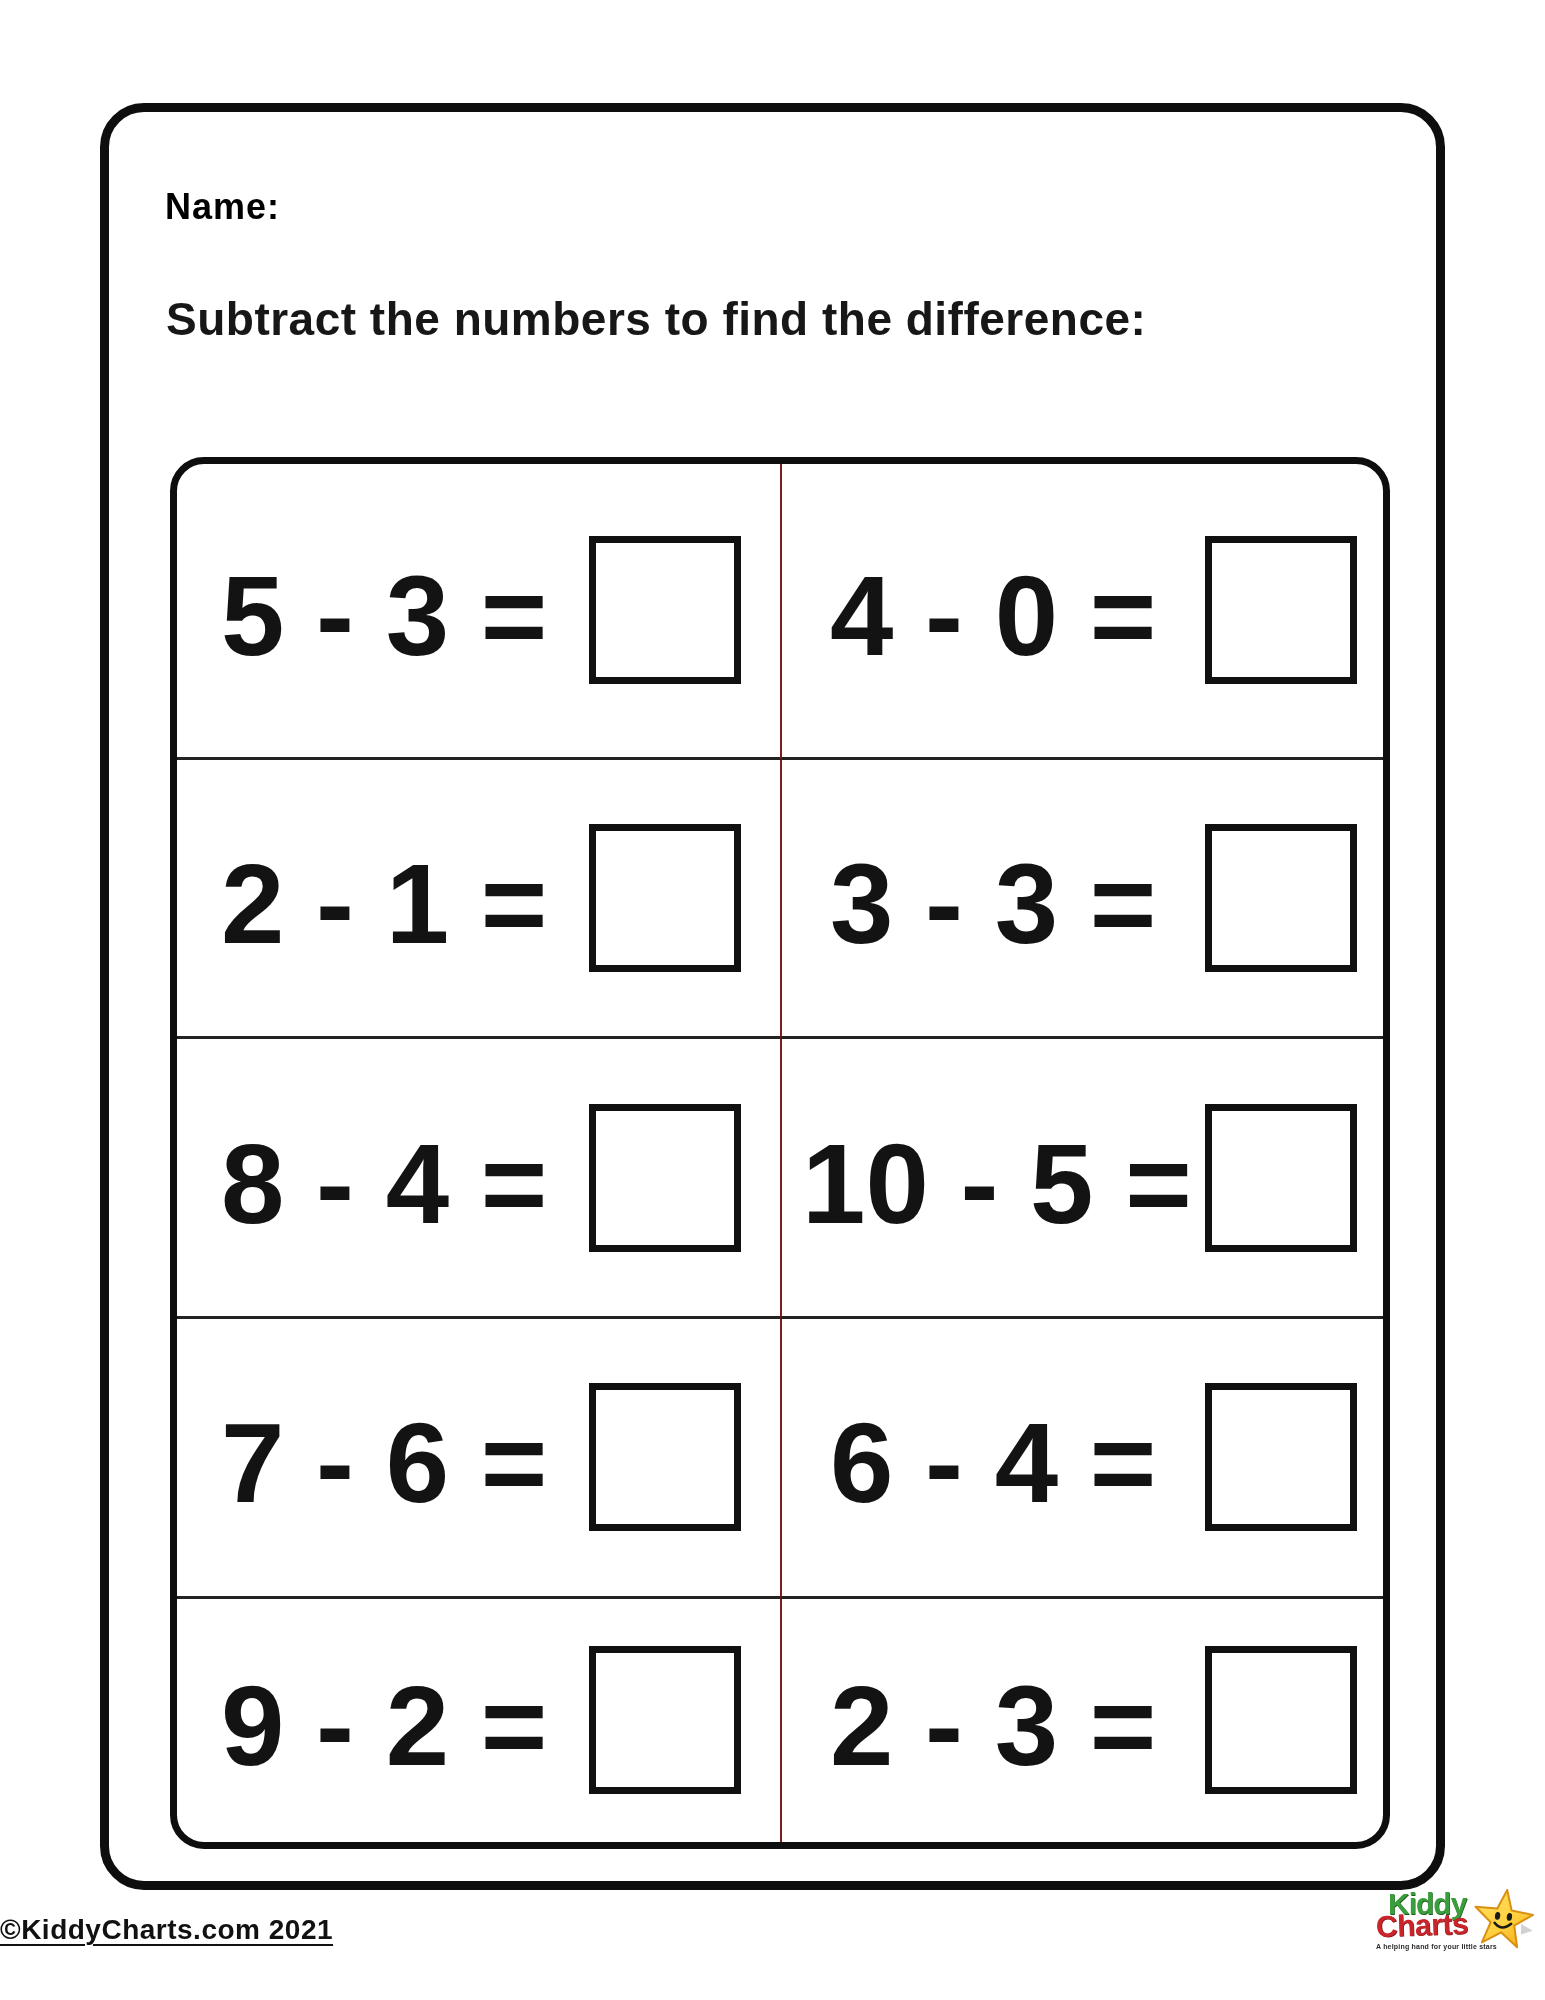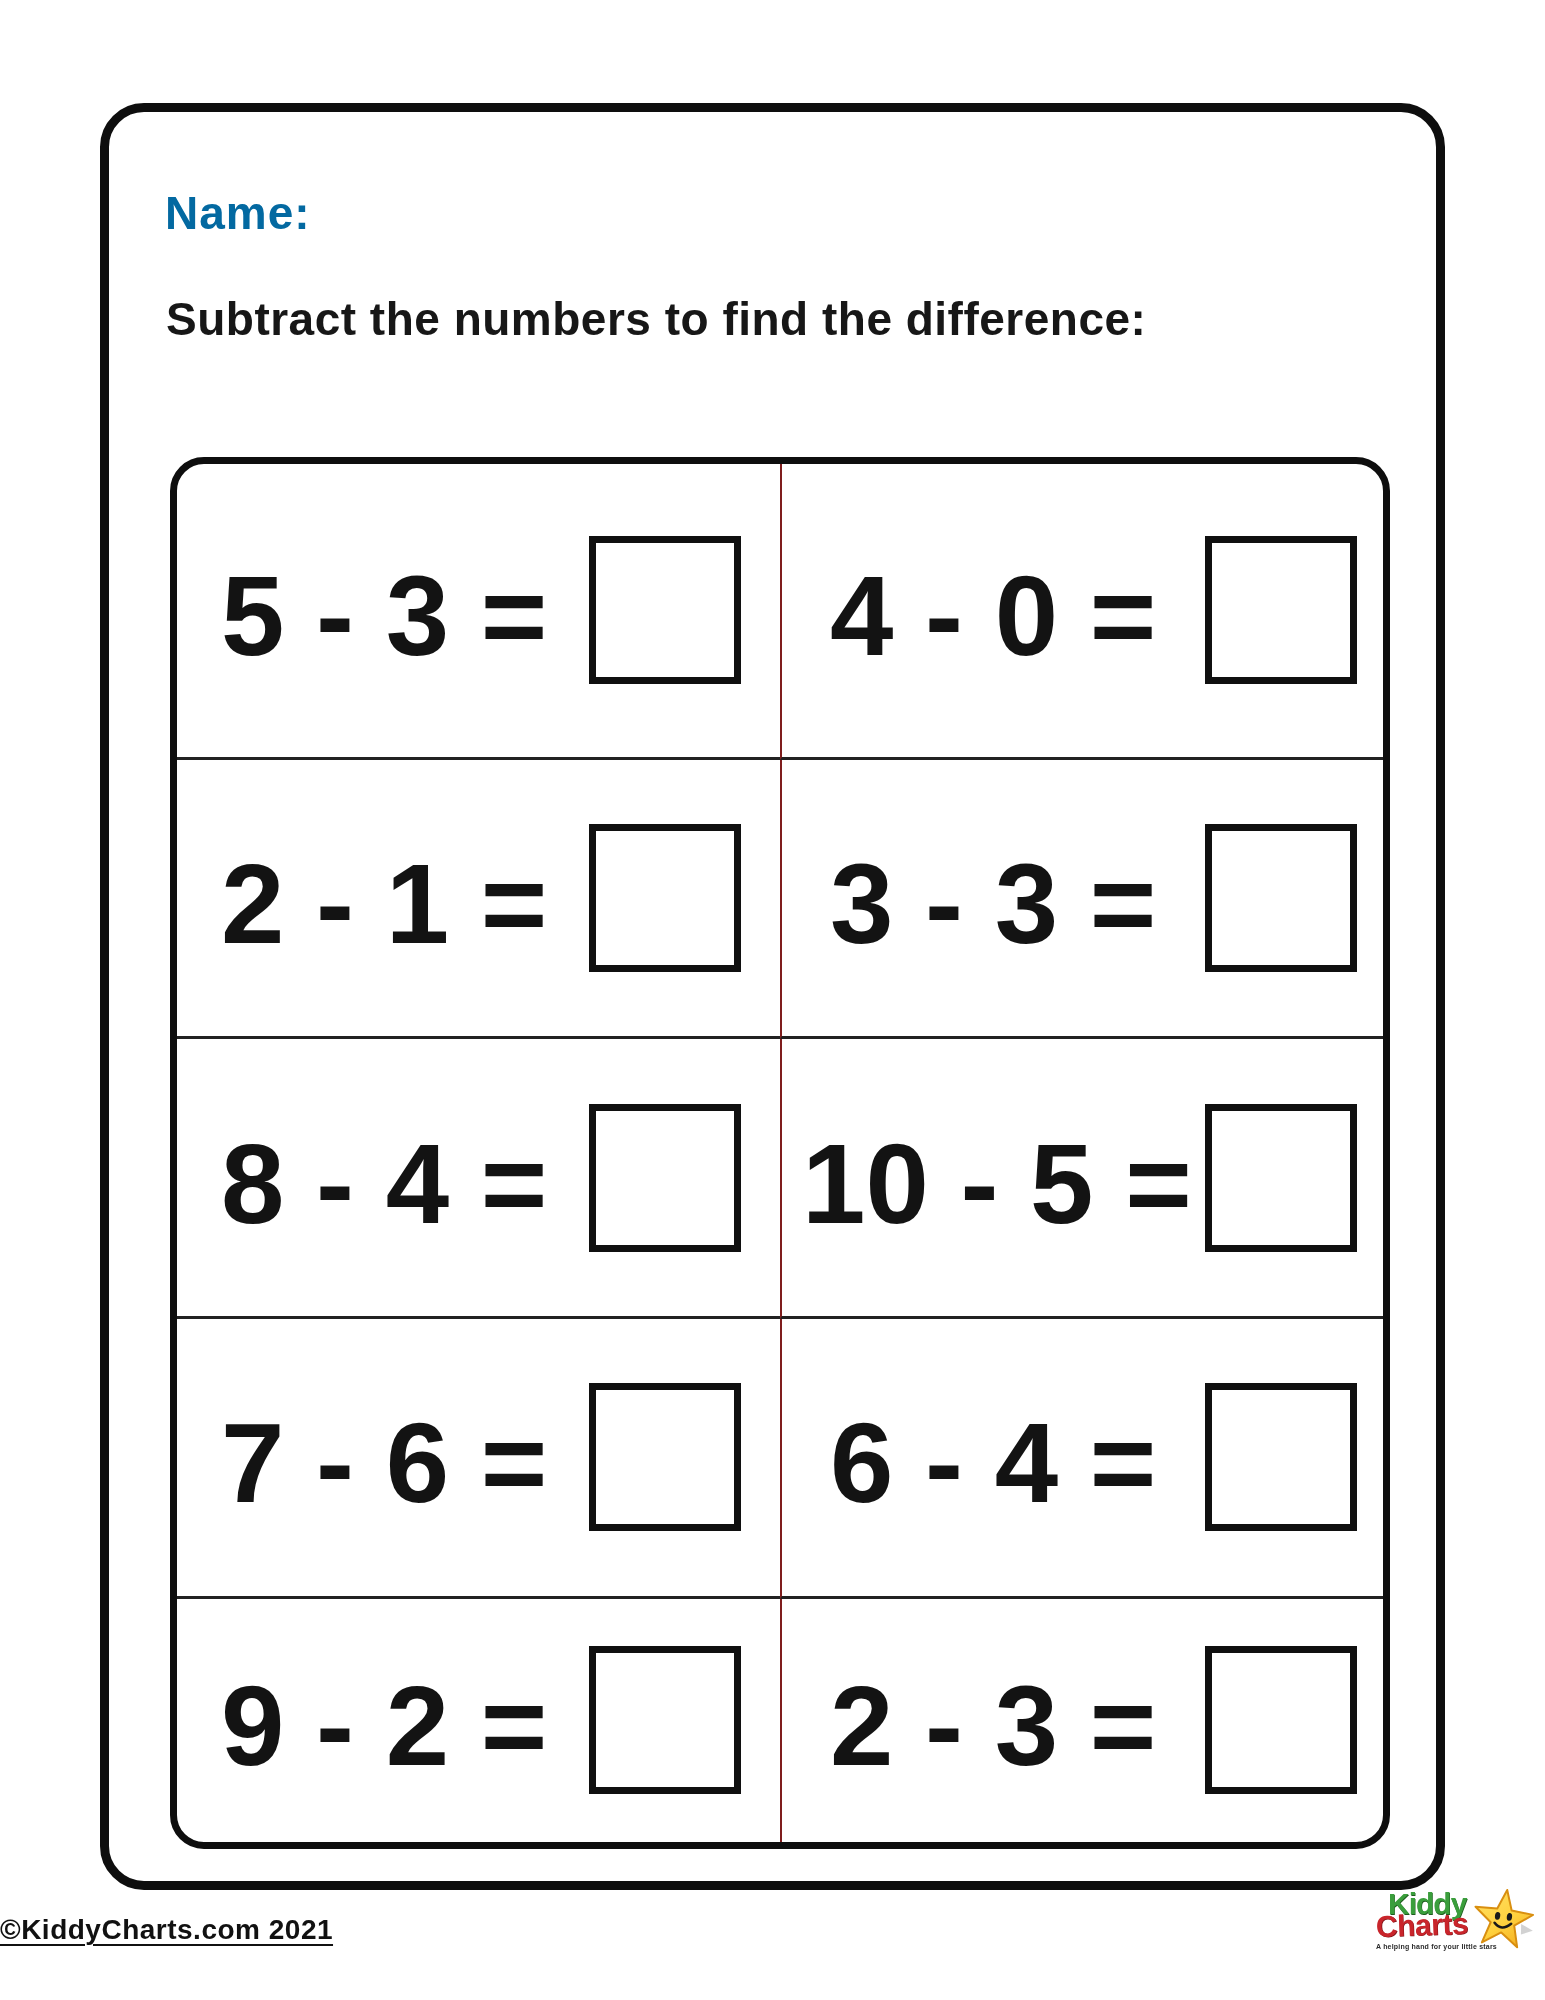--- a/index.html
+++ b/index.html
@@ -8,21 +8,21 @@
          font-family:"Liberation Sans", sans-serif; color:#161616; }
 
   .canvas { position:absolute; inset:0; background:#ffffff; }
 
   
   .page-border { position:absolute; left:100px; top:103px; width:1345px; height:1787px;
                  border:9px solid #0e0e0e; border-radius:44px; background:#ffffff; }
 
   
   .name-label { position:absolute; left:165px; top:186px;
-                font-size:46px; font-weight:700; letter-spacing:1px; color:#0369a1; }
+                font-size:36px; font-weight:700; letter-spacing:1px; color:#000000; }
   .instruction { position:absolute; left:166px; top:292px;
                  font-size:46px; font-weight:700; letter-spacing:0.5px; color:#171717; }
 
   
   .problems-grid { position:absolute; left:170px; top:457px; width:1220px; height:1392px;
                    border:7px solid #0e0e0e; border-radius:34px; background:#ffffff;
                    display:grid; grid-template-columns:1fr 1fr;
                    grid-template-rows:293fr 277fr 277fr 277fr 241fr; overflow:hidden; }
   .cell { display:flex; align-items:center; padding-left:44px; min-width:0; }
   .cell.col-right { border-left:2px solid #7f1d1d; padding-left:48px; }

